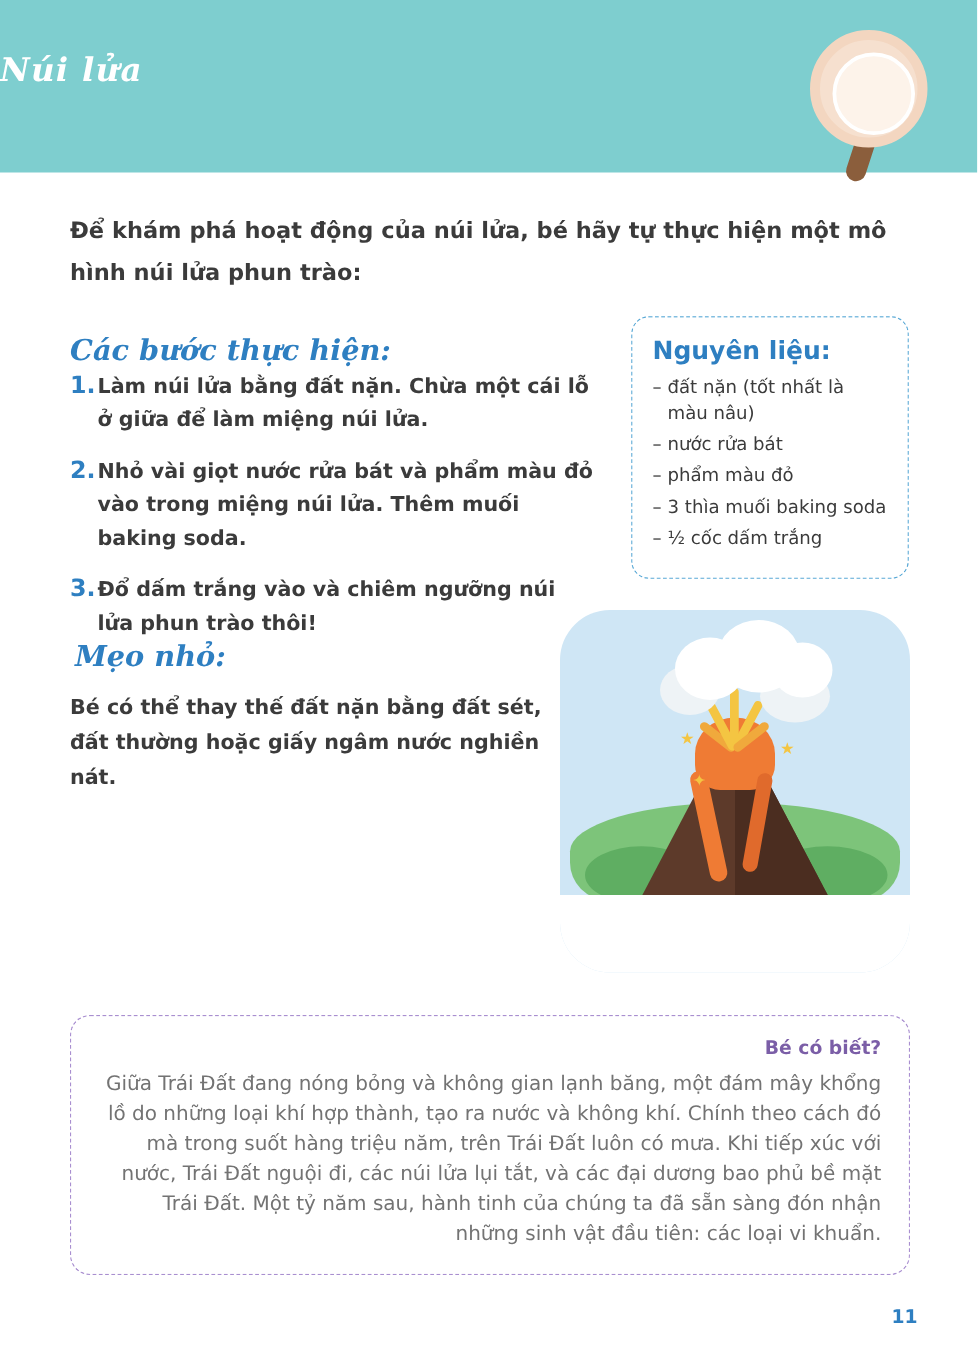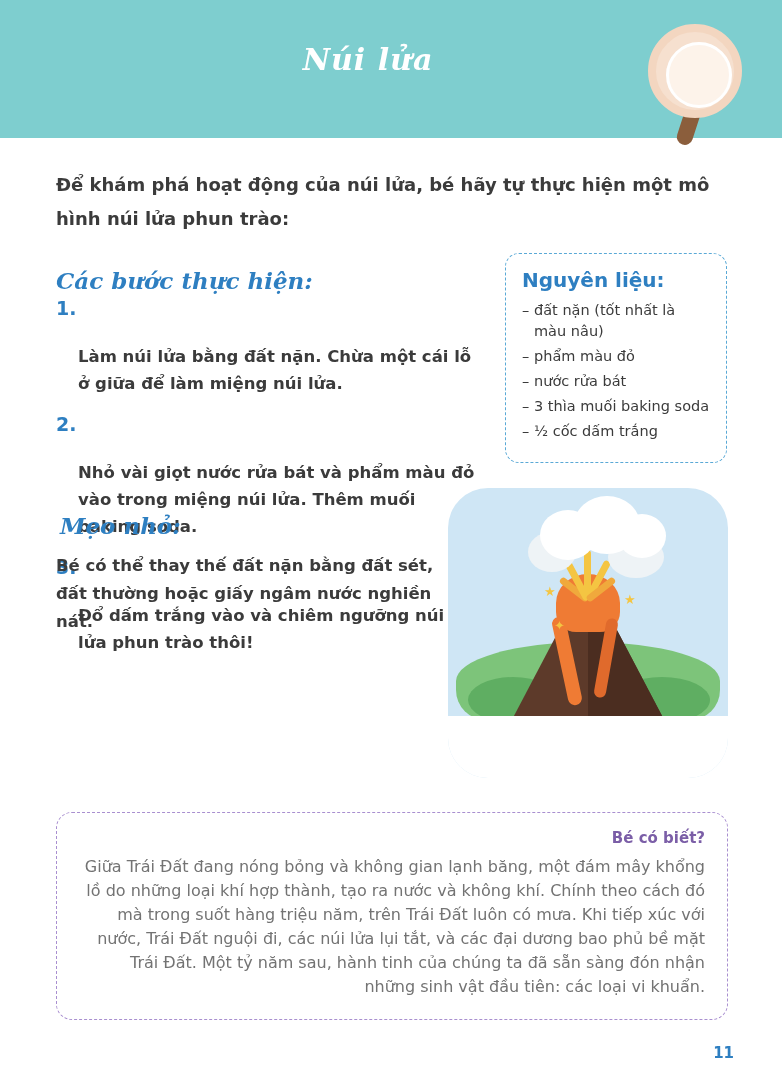--- a/index.html
+++ b/index.html
@@ -22,25 +22,24 @@
     position: absolute;
     left: 0; top: 0;
     width: 782px;
     height: 138px;
     background: #7ececf;
   }
   .header-title {
     position: absolute;
     left: 0; top: 42px;
     width: 736px;
-    text-align: center;
     font-family: "DejaVu Serif", serif;
     font-style: italic;
     font-weight: bold;
-    font-size: 30px;
+    font-size: 26px;
     color: #ffffff;
     letter-spacing: 1px;
   }
   .magnifier {
     position: absolute;
     left: 640px; top: 18px;
     width: 120px;
     height: 130px;
   }
   .mag-handle {
@@ -111,21 +110,20 @@
     color: #2e7fc1;
     width: 22px;
     flex: 0 0 22px;
     line-height: 27px;
   }
   .step-text {
     font-size: 16.5px;
     line-height: 27px;
     color: #3b3b3b;
     font-weight: 600;
-    margin-top: 48px;
   }
 
   .tip-text {
     position: absolute;
     left: 56px; top: 552px;
     width: 380px;
     font-size: 16.5px;
     line-height: 28px;
     color: #3b3b3b;
     font-weight: 600;
@@ -337,22 +335,22 @@
     <div class="step">
       <div class="step-num">3.</div>
       <div class="step-text">Đổ dấm trắng vào và chiêm ngưỡng núi lửa phun trào thôi!</div>
     </div>
   </div>
 
   <div class="ingredients">
     <div class="ingredients-title">Nguyên liệu:</div>
     <ul class="ingredients-list">
       <li>đất nặn (tốt nhất là màu nâu)</li>
+      <li>nước rửa bát</li>
       <li>phẩm màu đỏ</li>
-      <li>nước rửa bát</li>
       <li>3 thìa muối baking soda</li>
       <li>½ cốc dấm trắng</li>
     </ul>
   </div>
 
   <div class="section-heading" id="tip-heading">Mẹo nhỏ:</div>
   <div class="tip-text">Bé có thể thay thế đất nặn bằng đất sét, đất thường hoặc giấy ngâm nước nghiền nát.</div>
 
   <div class="illustration">
     <div class="ill-sky"></div>

